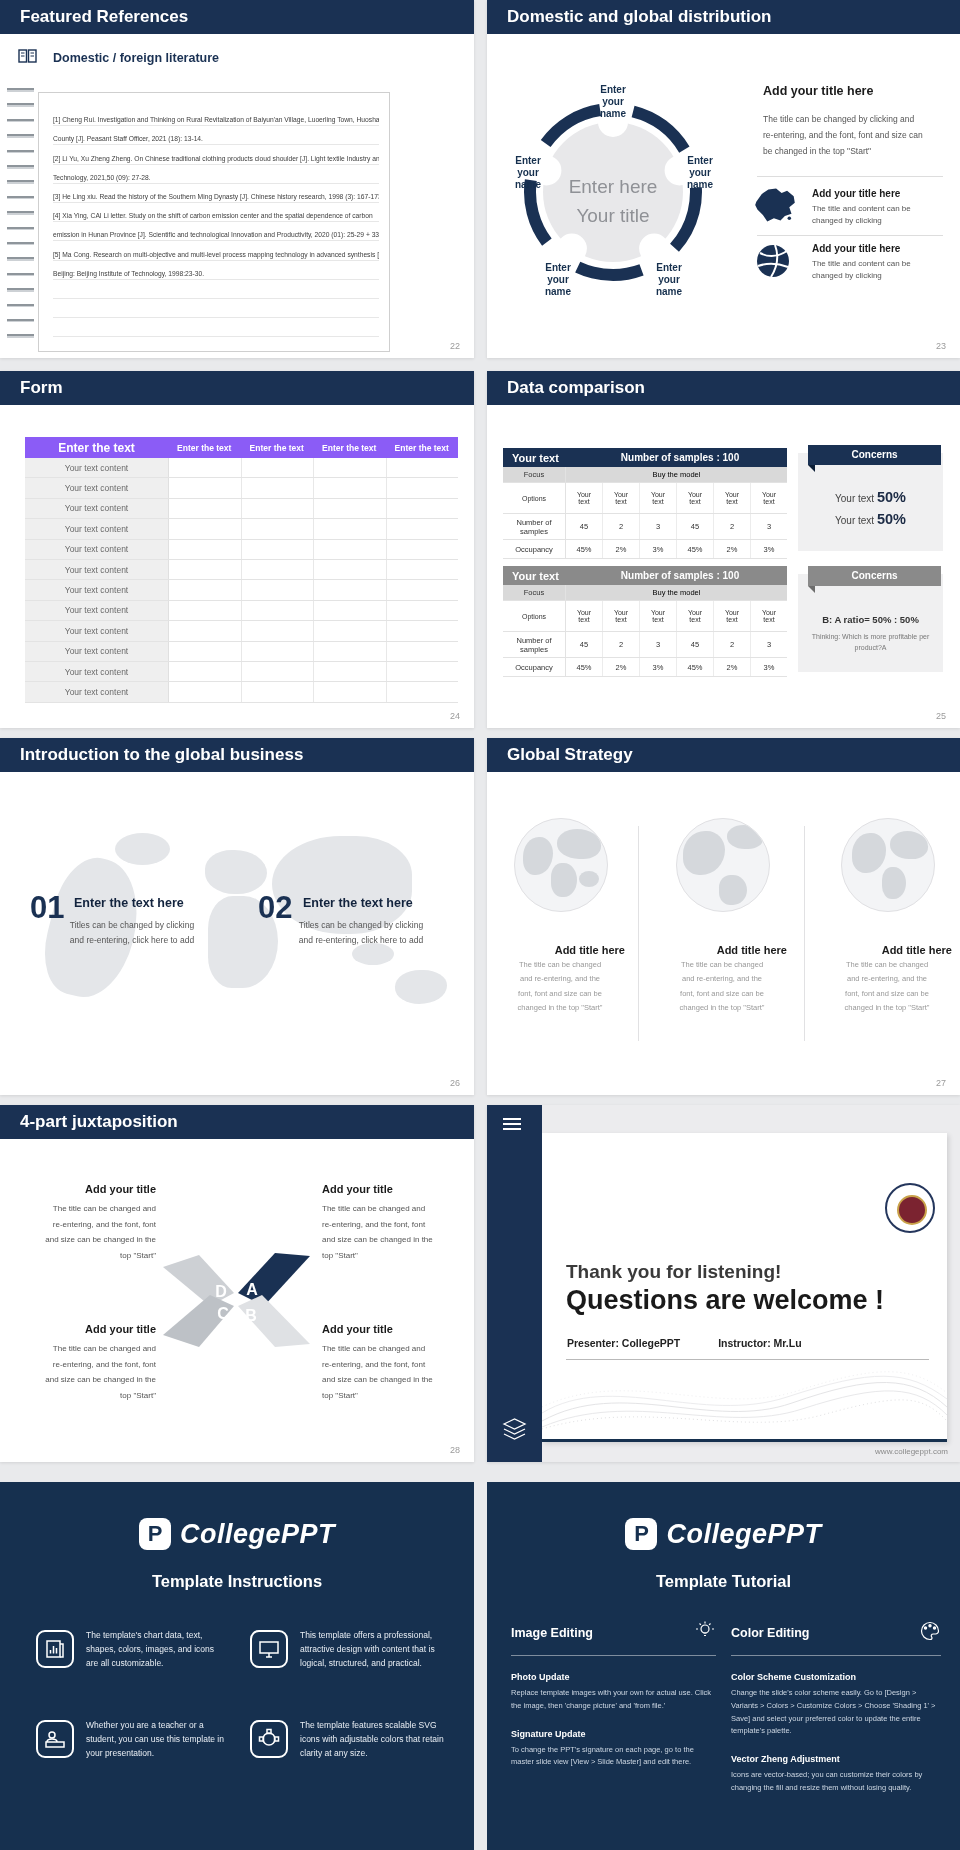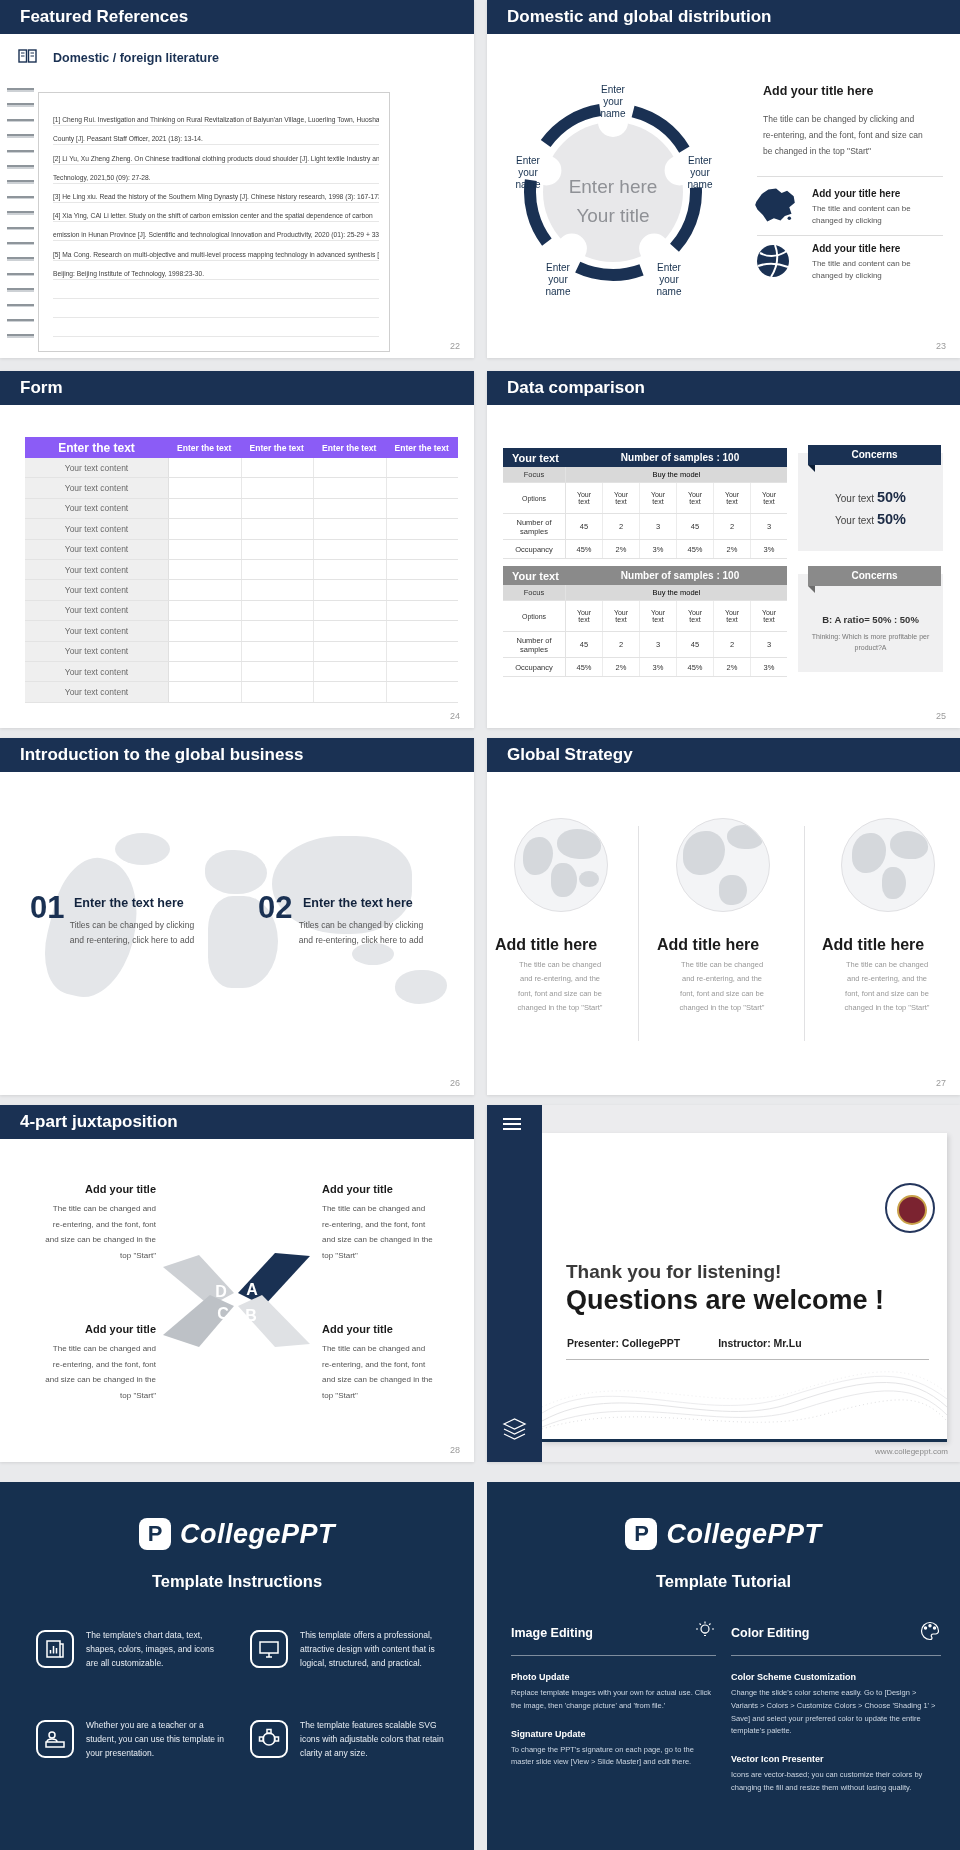--- a/index.html
+++ b/index.html
@@ -9,21 +9,21 @@
   .pg{position:absolute;right:14px;bottom:7px;font-size:9px;color:#9b9b9b;}
   .pre{white-space:pre-line;}
   
   .lit-head{position:absolute;left:18px;top:49px;display:flex;align-items:center;gap:16px;color:#1a3153;font-weight:bold;font-size:12.5px;}
   .spiral{position:absolute;left:7px;top:88px;width:27px;height:262px;background:repeating-linear-gradient(to bottom,#8e959b 0,#8e959b 2px,#cdd1d5 2px,#cdd1d5 3.5px,rgba(0,0,0,0) 3.5px,rgba(0,0,0,0) 15.4px);}
   .ref-page{position:absolute;left:38px;top:92px;width:352px;height:260px;border:1px solid #cfcfcf;background:#fff;padding:14px 10px 0 14px;box-sizing:border-box;}
   .ref-line{height:16.2px;font-size:6.7px;color:#3c3c3c;border-bottom:1px solid #e7e7e7;display:flex;align-items:flex-end;padding-bottom:2px;overflow:hidden;white-space:nowrap;}
   
   .gear{position:absolute;left:16px;top:82px;}
   .c-text{position:absolute;left:56px;top:172px;width:140px;text-align:center;font-size:19px;color:#8f9196;line-height:1.55;}
-  .node{position:absolute;width:52px;text-align:center;font-weight:normal;color:#16304e;font-size:10px;line-height:1.18;}
+  .node{position:absolute;width:52px;text-align:center;font-weight:bold;color:#16304e;font-size:10px;line-height:1.18;}
   .r-title{position:absolute;left:276px;top:84px;font-size:12.5px;font-weight:bold;color:#1b1b1b;}
   .r-body{position:absolute;left:276px;top:104px;width:190px;font-size:8.5px;color:#555;line-height:16px;margin-top:7px;}
   .hdiv{position:absolute;left:270px;width:186px;height:1px;background:#ddd;}
   .d-item-t{position:absolute;left:325px;font-size:10px;font-weight:bold;color:#1b1b1b;}
   .d-item-b{position:absolute;left:325px;width:132px;font-size:8px;color:#555;line-height:1.55;}
   .d-icon{position:absolute;left:266px;width:46px;}
   
   .ftbl{position:absolute;left:25px;top:66px;width:433px;}
   .fhead{display:flex;background:#8b5cf6;color:#fff;height:21px;align-items:center;}
   .fh1{width:143px;text-align:center;font-weight:bold;font-size:12px;}
@@ -58,21 +58,21 @@
   .think{position:absolute;left:12px;right:12px;text-align:center;font-size:7px;color:#777;line-height:1.5;}
   
   .blob{position:absolute;background:#e4e6e9;}
   .bignum{position:absolute;font-size:31px;font-weight:bold;color:#1a3153;}
   .bi-title{position:absolute;font-size:12.5px;font-weight:bold;color:#12233d;}
   .bi-body{position:absolute;width:136px;font-size:8.5px;color:#555;line-height:1.75;text-align:center;}
   
   .vsep{position:absolute;top:88px;height:215px;width:1px;background:#e1e1e3;}
   .globe{position:absolute;top:80px;width:92px;height:92px;border-radius:50%;background:#f3f4f6;border:1px solid #e0e0e3;overflow:hidden;}
   .lm{position:absolute;background:#d5d8dc;}
-  .g-title{position:absolute;top:198px;width:130px;text-align:left;font-size:16px;font-weight:bold;color:#1b1b1b;}
+  .g-title{position:absolute;top:206px;width:130px;text-align:right;font-size:11px;font-weight:bold;color:#1b1b1b;}
   .g-body{position:absolute;top:220px;width:130px;text-align:center;font-size:7.5px;color:#999;line-height:1.9;}
   
   .jx-t{position:absolute;width:138px;font-size:11px;font-weight:bold;color:#1b1b1b;}
   .jx-b{position:absolute;width:138px;font-size:8px;color:#555;line-height:1.95;}
   .ra{text-align:right;} .la{text-align:left;}
   
   .strip{position:absolute;left:0;top:0;width:55px;height:357px;background:#1a3153;}
   .burger{position:absolute;left:16px;top:13px;width:18px;}
   .burger div{height:2px;background:#fff;margin-bottom:3px;}
   .canvas{position:absolute;left:55px;top:28px;width:405px;height:306px;background:#fff;border-bottom:3px solid #16304e;box-shadow:2px 2px 5px rgba(0,0,0,.12);}
@@ -616,16 +616,16 @@
         <svg width="22" height="22" viewBox="0 0 22 22" fill="none" stroke="#fff" stroke-width="1.2">
             <path d="M11,2.5 a8.5,8.5 0 1,0 0,17 c2,0 2.5,-1.4 1.6,-2.6 c-.9,-1.2 -.2,-2.9 1.6,-2.9 h2.3 a3,3 0 0 0 3,-3 A8.5,8.5 0 0 0 11,2.5 z"></path>
             <circle cx="6.5" cy="8" r="1.1" fill="#fff"></circle>
             <circle cx="11" cy="5.8" r="1.1" fill="#fff"></circle>
             <circle cx="15.5" cy="8" r="1.1" fill="#fff"></circle>
           </svg>
       </span>
     </div>
     <div class="tut-h">Color Scheme Customization</div>
     <div class="tut-p">Change the slide's color scheme easily. Go to [Design &gt; Variants &gt; Colors &gt; Customize Colors &gt; Choose 'Shading 1' &gt; Save] and select your preferred color to update the entire template's palette.</div>
-    <div class="tut-h">Vector Icon Presenter</div>
+    <div class="tut-h">Vector Zheng Adjustment</div>
     <div class="tut-p">Icons are vector-based; you can customize their colors by changing the fill and resize them without losing quality.</div>
   </div>
 </div>
 
 </body></html>

